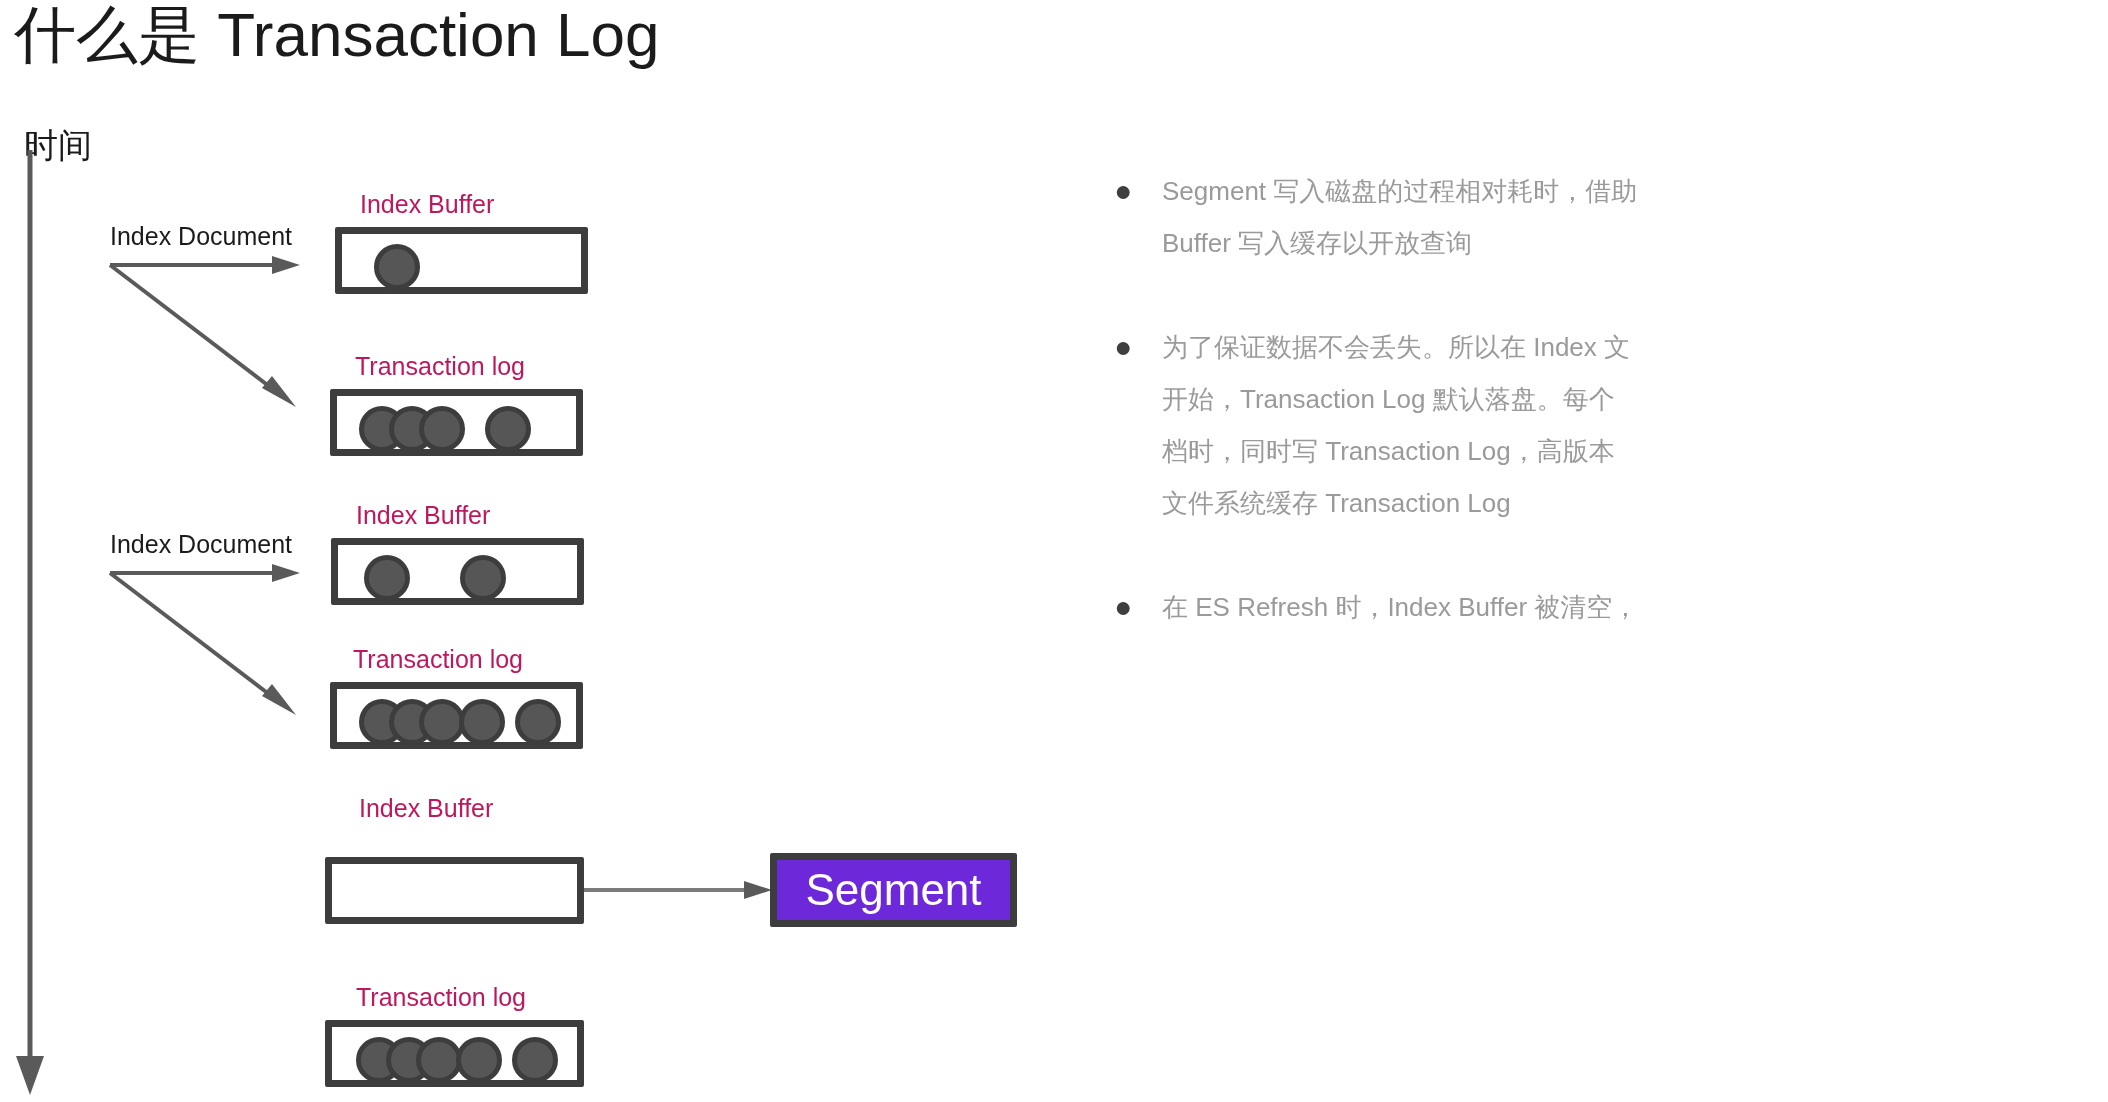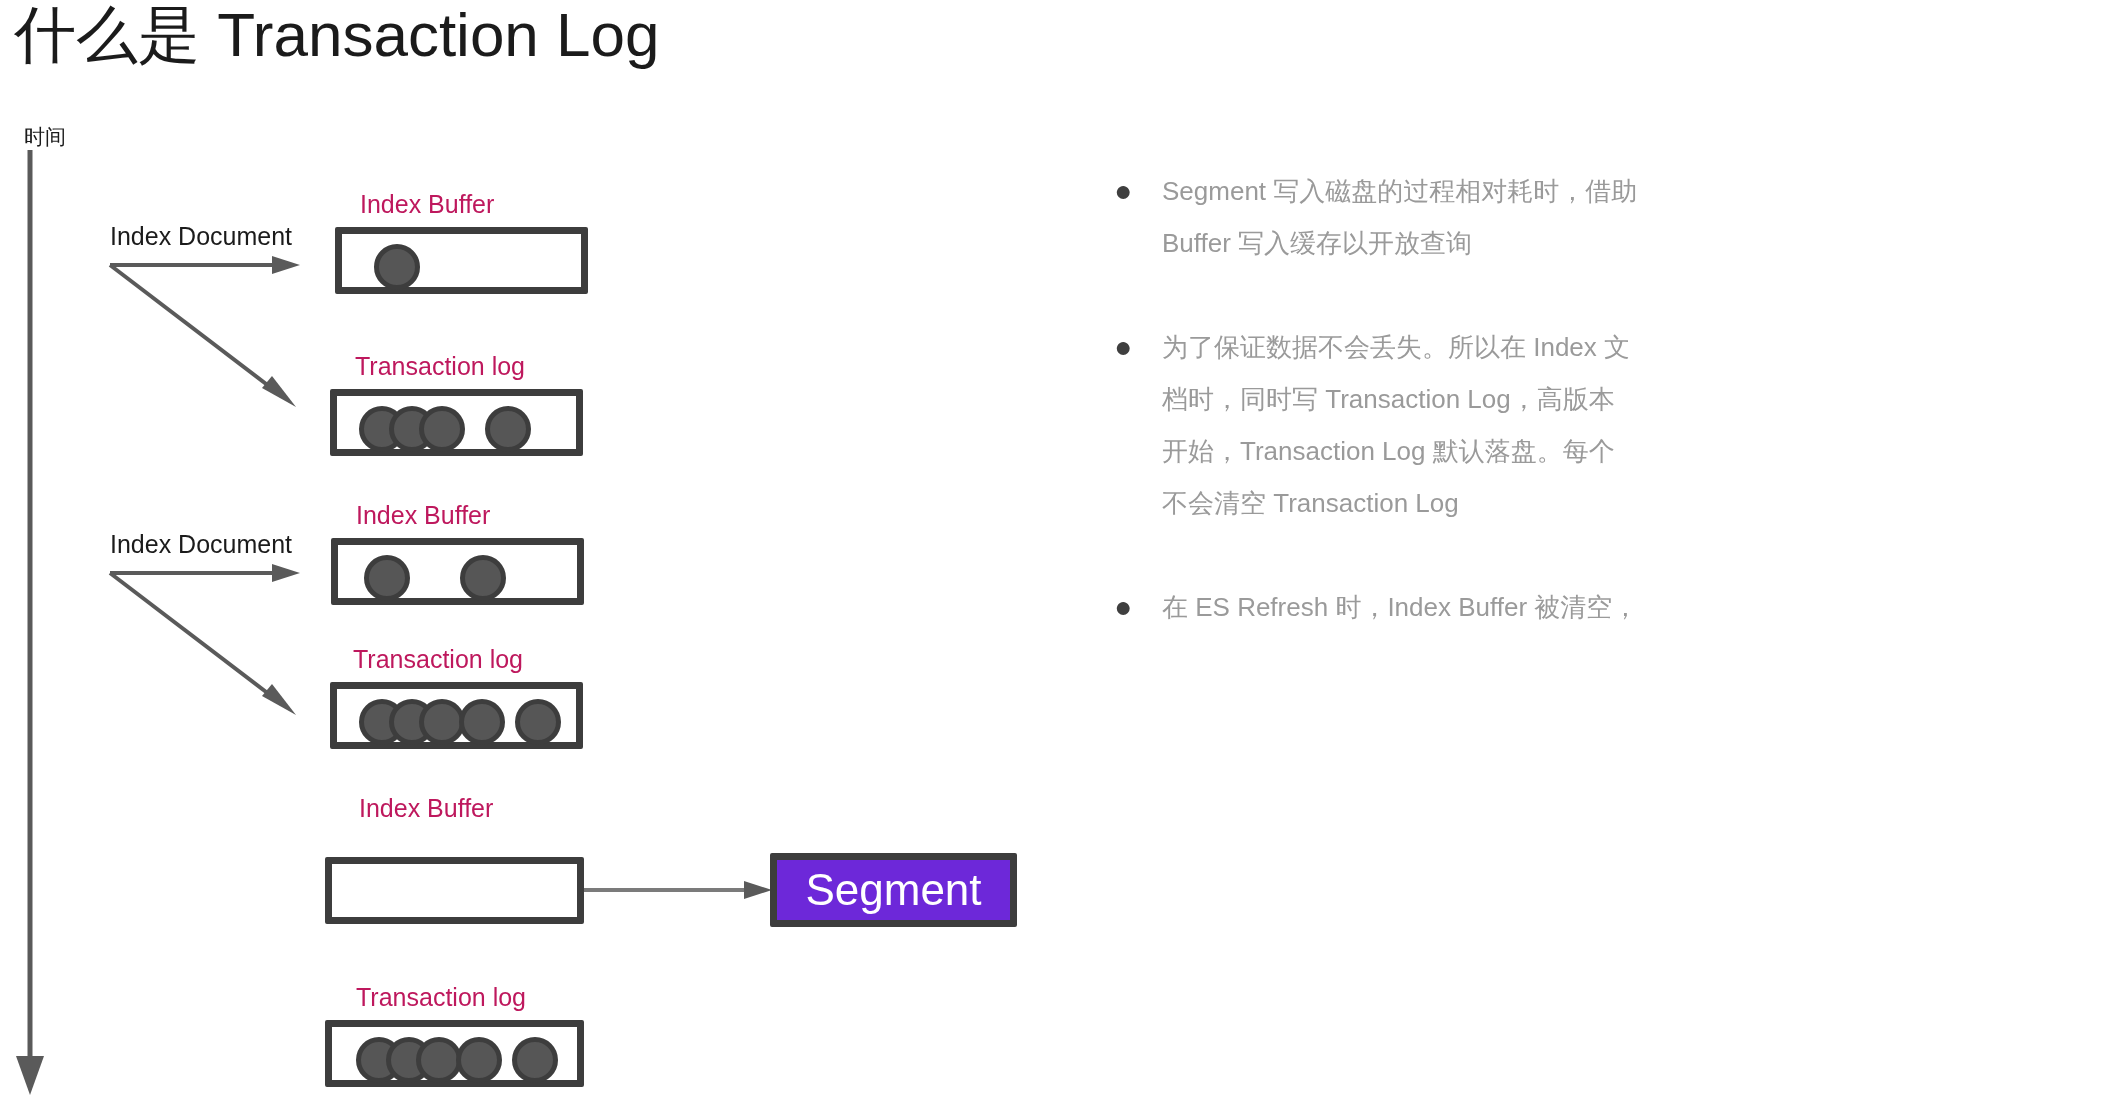--- a/index.html
+++ b/index.html
@@ -30,21 +30,21 @@
     color: #1b1b1b;
     letter-spacing: 0px;
     white-space: nowrap;
   }
 
   
   #time-axis-label {
     position: absolute;
     left: 24px;
     top: 123px;
-    font-size: 21px;
+    font-size: 34px;
     color: #1b1b1b;
     white-space: nowrap;
   }
   #time-axis-arrow {
     position: absolute;
     left: 8px;
     top: 150px;
     width: 52px;
     height: 945px;
   }
@@ -215,23 +215,23 @@
       <div class="bullet-text">
         <div>Segment 写入磁盘的过程相对耗时，借助</div>
         <div>Buffer 写入缓存以开放查询</div>
       </div>
     </div>
 
     <div class="bullet-row">
       <div class="bullet-marker">●</div>
       <div class="bullet-text">
         <div>为了保证数据不会丢失。所以在 Index 文</div>
+        <div>开始，Transaction Log 默认落盘。每个</div>
         <div>档时，同时写 Transaction Log，高版本</div>
-        <div>开始，Transaction Log 默认落盘。每个</div>
-        <div>不会清空 Transaction Log</div>
+        <div>文件系统缓存 Transaction Log</div>
       </div>
     </div>
 
     <div class="bullet-row">
       <div class="bullet-marker">●</div>
       <div class="bullet-text">
         <div>在 ES Refresh 时，Index Buffer 被清空，</div>
       </div>
     </div>
 

